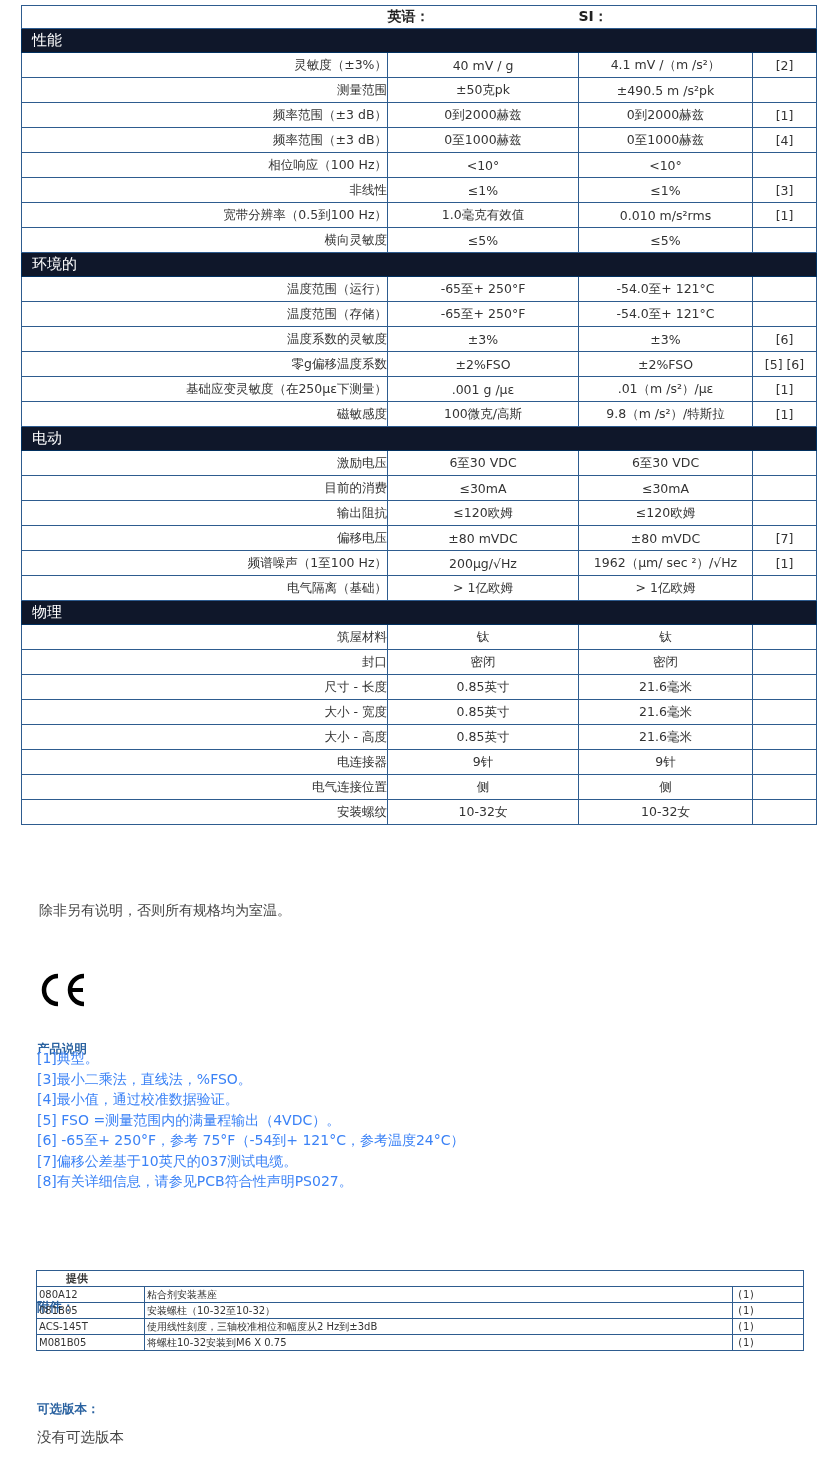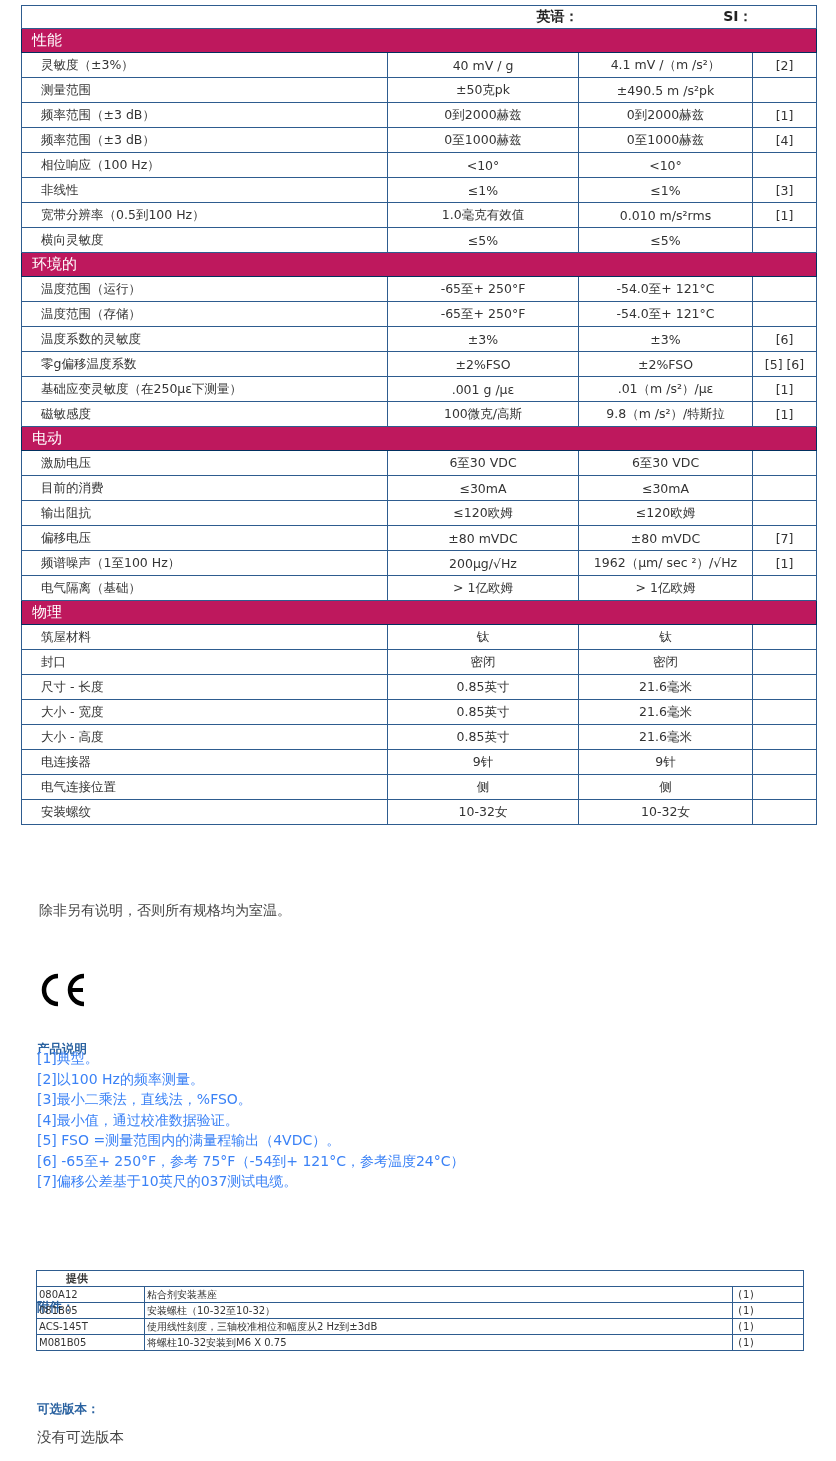--- a/index.html
+++ b/index.html
@@ -1,24 +1,24 @@
 <!DOCTYPE html>
 <html><head>
 <meta charset="utf-8">
 <style>
   html, body { margin:0; padding:0; background:#ffffff; }
   body { width:836px; height:1461px; position:relative; font-family:"DejaVu Sans", "Liberation Sans", sans-serif; color:#333333; overflow:hidden; }
   .spec { position:absolute; left:21px; top:5px; width:795px; border-collapse:collapse; font-size:12.5px; table-layout:fixed; }
   .spec td { border:1px solid #2e5c8f; height:24px; padding:0; }
-  .spec .hdr td { height:22px; border-top:1px solid #2e5c8f; border-bottom:1px solid #2e5c8f; font-weight:bold; font-size:14px; text-align:right; color:#222; }
+  .spec .hdr td { height:22px; border-top:1px solid #2e5c8f; border-bottom:1px solid #2e5c8f; font-weight:bold; font-size:14px; text-align:left; color:#222; }
   .spec .hdr td.blank { border-right:none; }
   .spec .hdr td.mid { border-left:none; border-right:none; }
   .spec .hdr td.lastb { border-left:none; }
-  .spec .sec td { background:#be185d; color:#ffffff; font-size:15px; height:23px; padding-left:10px; border-color:#01305f; }
-  .spec td.lbl { padding-left:19px; text-align:left; }
+  .spec .sec td { background:#0f172a; color:#ffffff; font-size:15px; height:23px; padding-left:10px; border-color:#01305f; }
+  .spec td.lbl { padding-left:19px; text-align:right; }
   .spec td.c { text-align:center; }
   .note { position:absolute; left:31px; top:902px; font-size:14px; color:#444;padding-left:8px; }
   .ce { position:absolute; left:38px; top:970px; width:52px; height:40px; }
   .h-blue { position:absolute; left:37px; font-size:12.5px; font-weight:bold; color:#2a62a0; }
   .notes { position:absolute; left:37px; top:1048px; font-size:14px; line-height:20.5px; color:#3b82f6; }
   .acc { position:absolute; left:36px; top:1270px; width:767px; border-collapse:collapse; font-size:10px; table-layout:fixed; }
   .acc td { border:1px solid #2e5c8f; height:15px; padding:0 2px; color:#333; }
   .acc .title td { font-weight:bold; font-size:11px;padding-left:29px; }
   .acc td.qty { font-family:"DejaVu Sans Mono", monospace; font-size:10px; padding-left:4px; }
   .optv { position:absolute; left:37px; top:1428px; font-size:14.5px; color:#444; }
@@ -227,26 +227,26 @@
 
 <svg class="ce" viewBox="0 0 52 40">
   <path d="M20 6 A14 14 0 1 0 20 34" fill="none" stroke="#000" stroke-width="4.5"></path>
   <path d="M46 6 A14 14 0 1 0 46 34" fill="none" stroke="#000" stroke-width="4.5"></path>
   <line x1="33" y1="20" x2="45" y2="20" stroke="#000" stroke-width="4"></line>
 </svg>
 
 <div class="h-blue" style="top:1041px;text-align:right;">产品说明</div>
 <div class="notes" id="notes-list">
     <div>[1]典型。</div>
-    <div>[2]以100 Hz的频率测量。</div>
     <div>[3]最小二乘法，直线法，%FSO。</div>
     <div>[4]最小值，通过校准数据验证。</div>
     <div>[5] FSO =测量范围内的满量程输出（4VDC）。</div>
     <div>[6] -65至+ 250°F，参考 75°F（-54到+ 121°C，参考温度24°C）</div>
     <div>[7]偏移公差基于10英尺的037测试电缆。</div>
+    <div>[8]有关详细信息，请参见PCB符合性声明PS027。</div>
   </div>
 
 <div class="h-blue" style="top:1299px;">附件：</div>
 <table class="acc">
   <colgroup>
       <col style="width:108px">
       <col style="width:588px">
       <col style="width:71px">
     </colgroup>
   <tbody id="acc-body">

